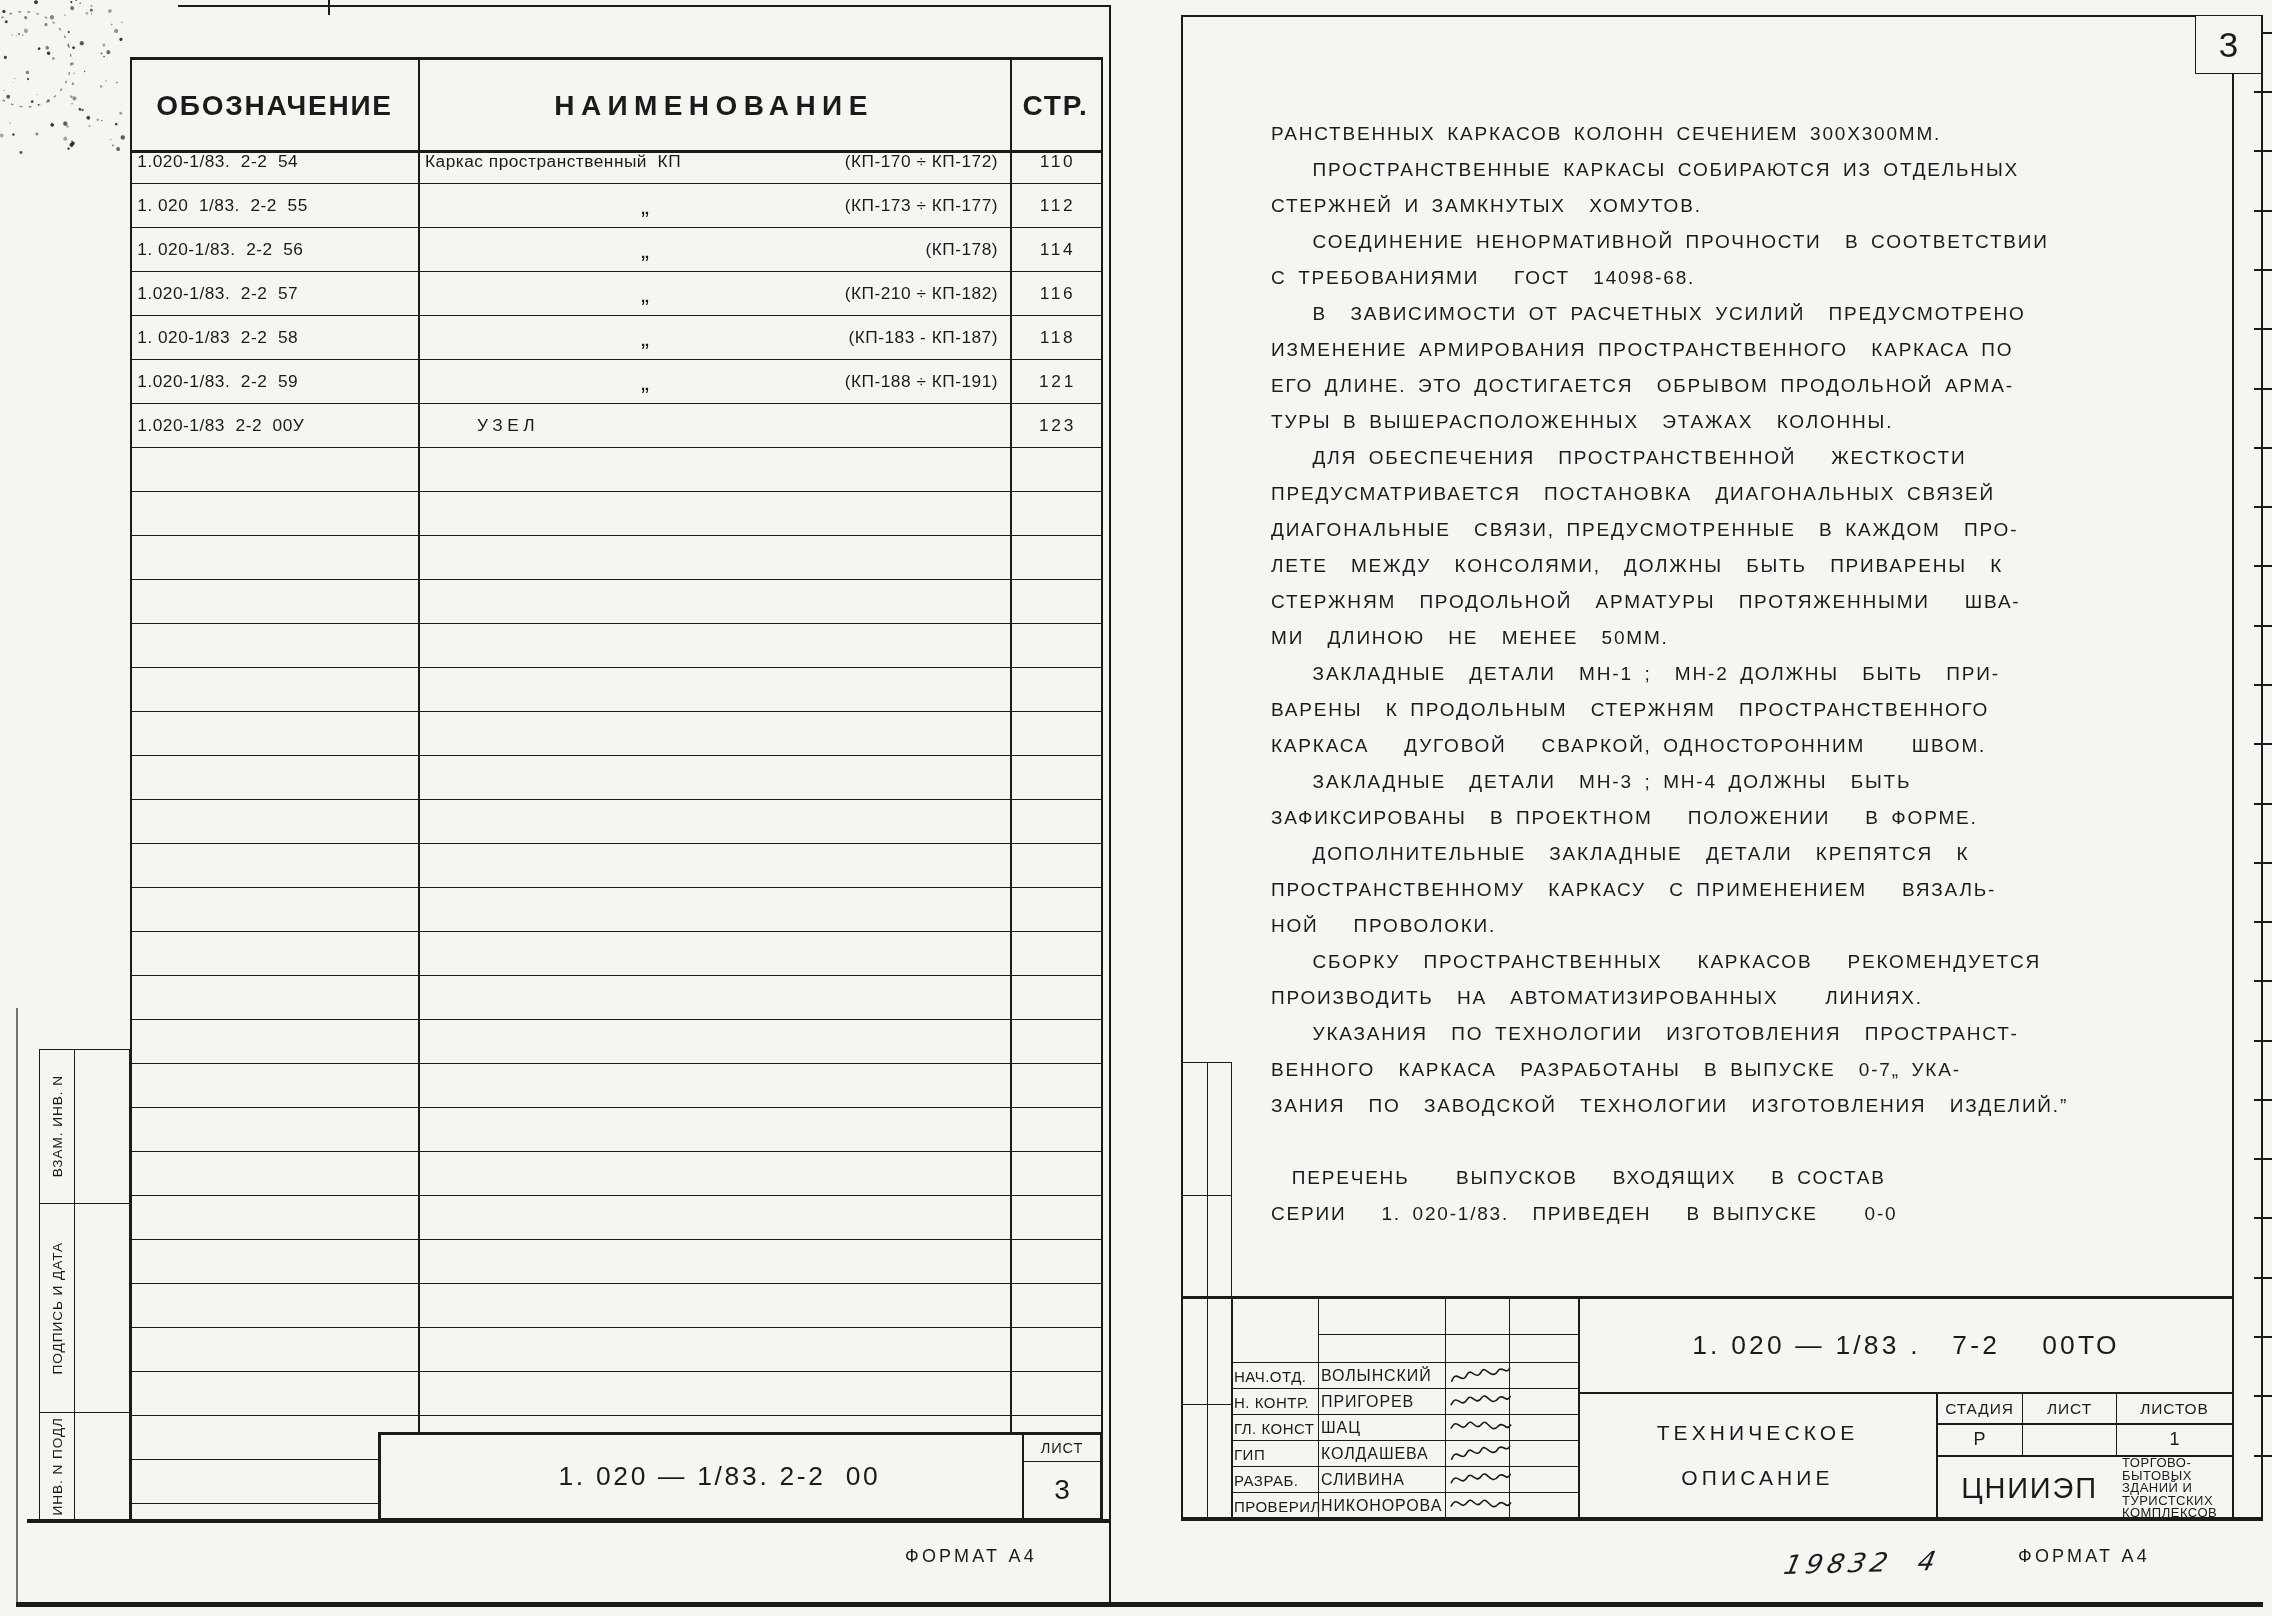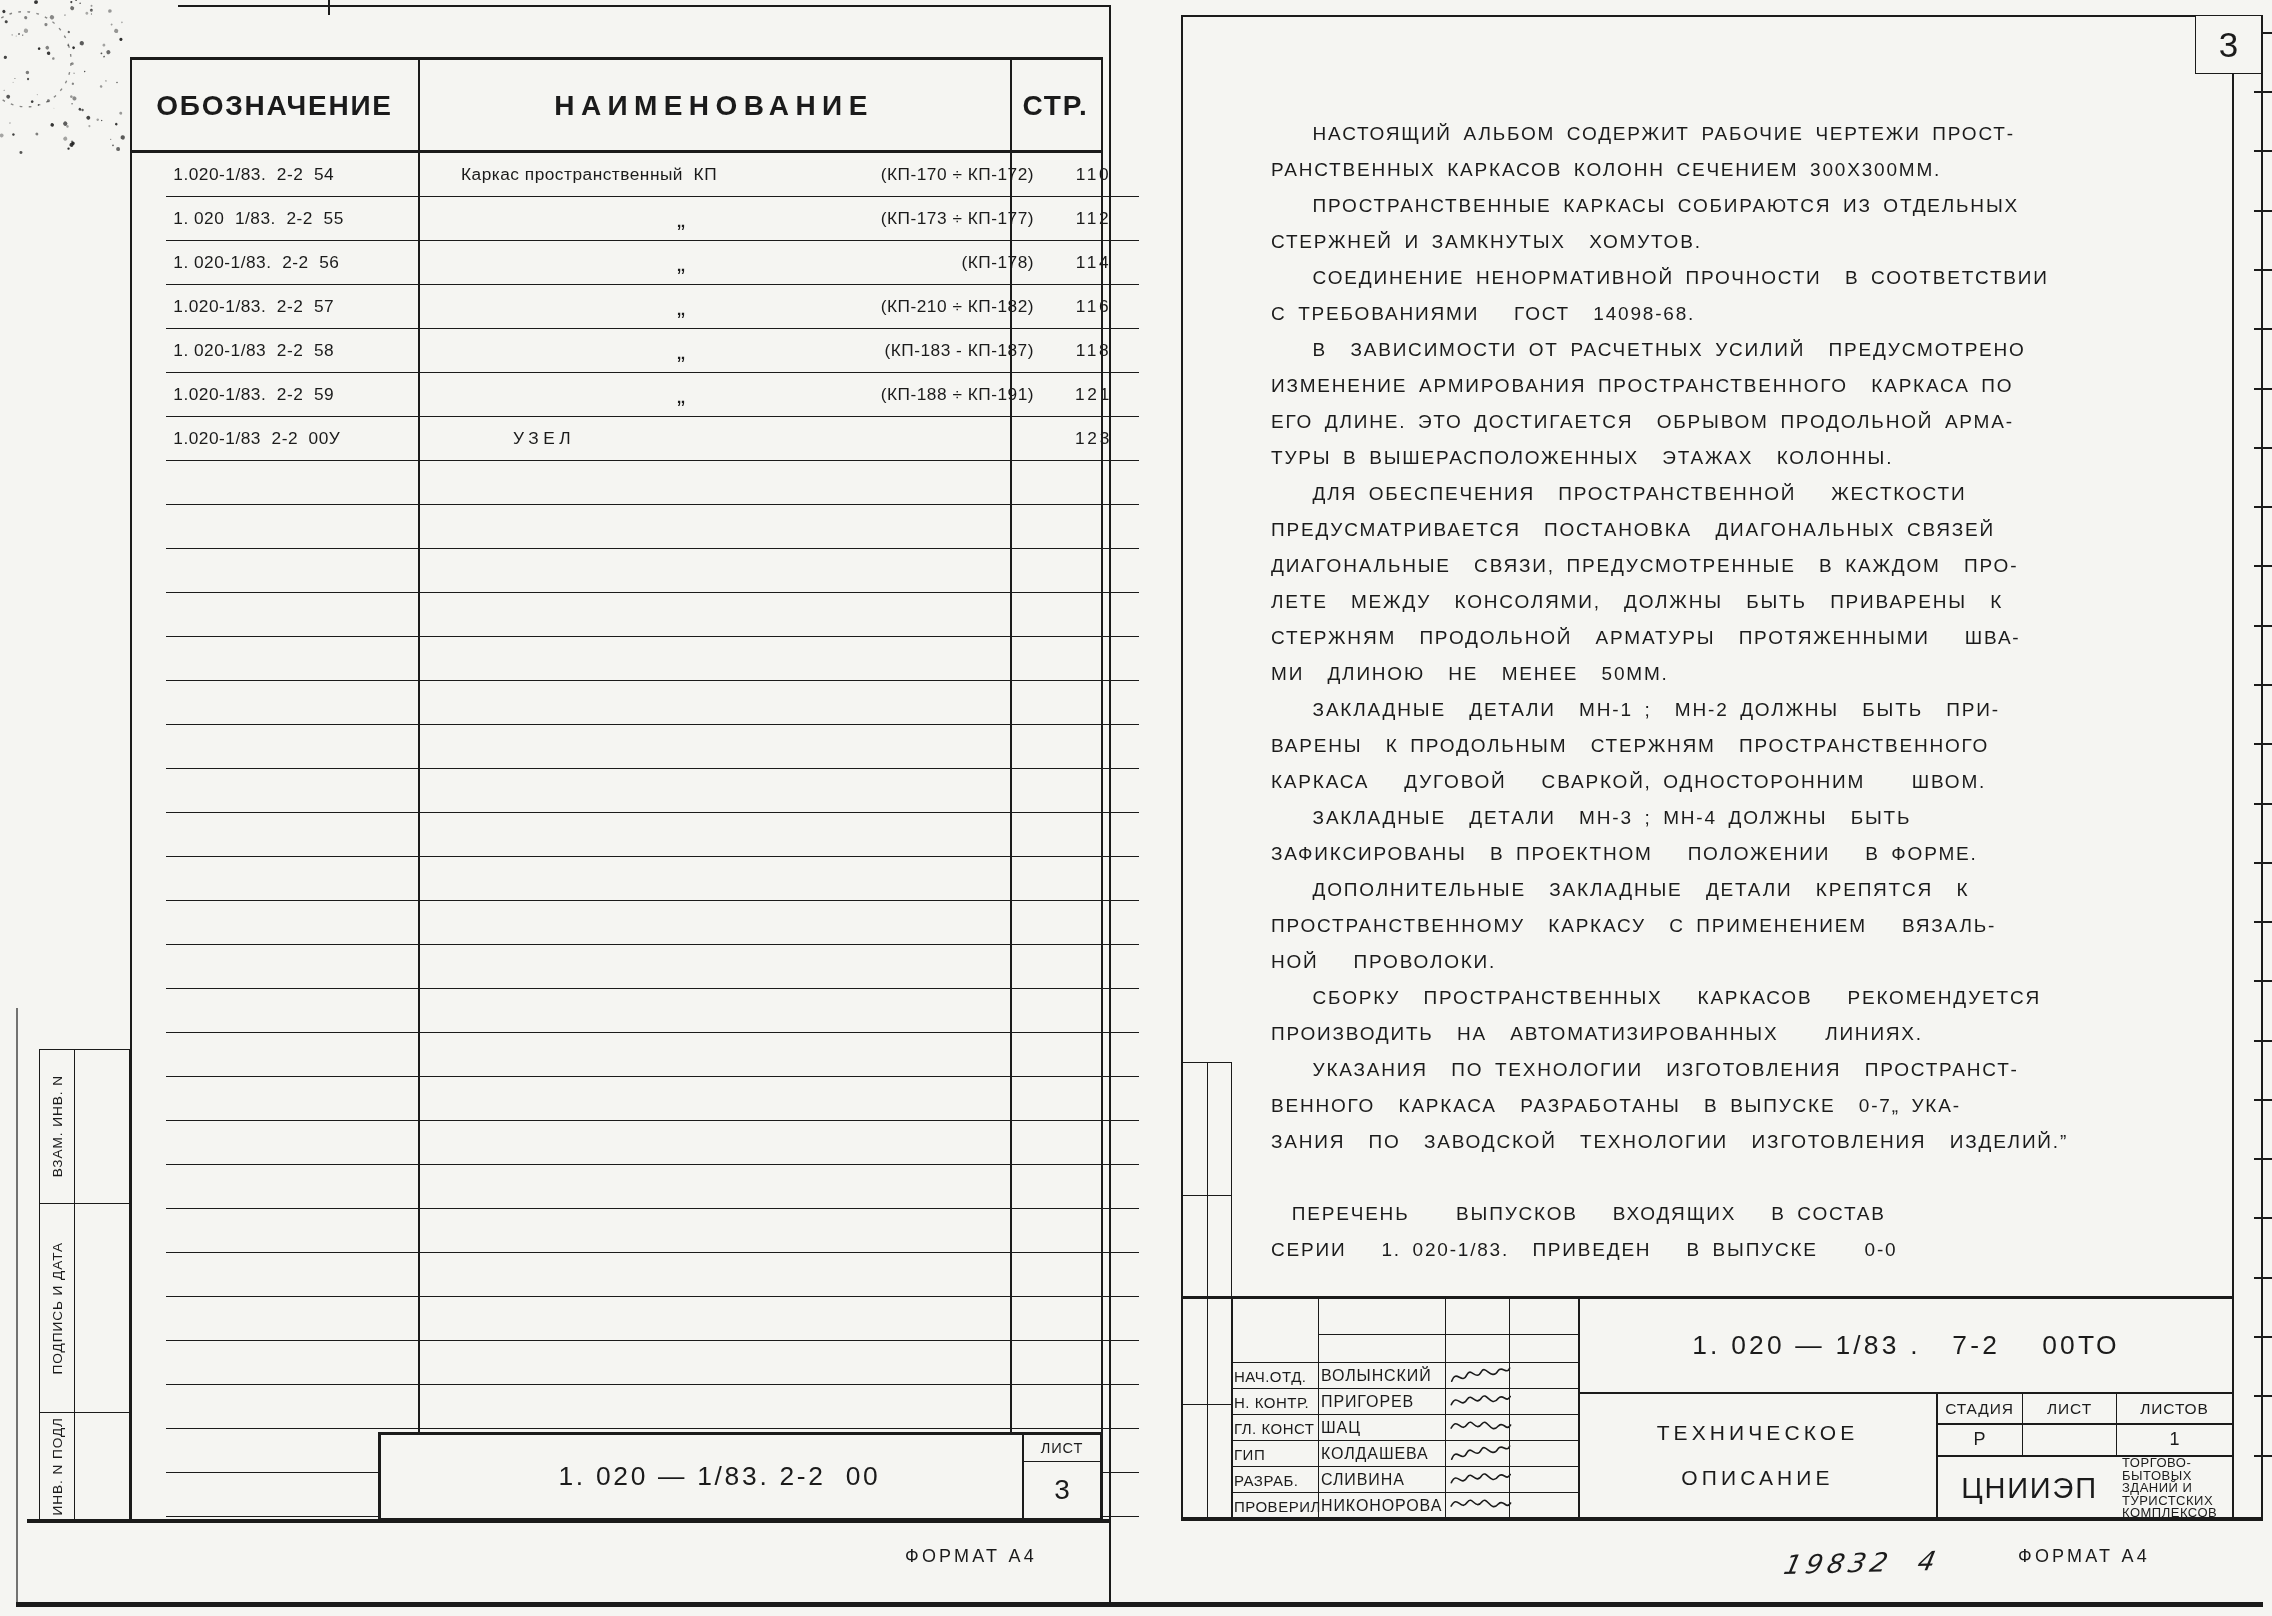--- a/index.html
+++ b/index.html
@@ -8,21 +8,21 @@
   #sheet{ position:relative; width:2273px; height:1616px; }
   .abs{ position:absolute; }
   .hline{ position:absolute; background:var(--ink); height:1.8px; }
   .vline{ position:absolute; background:var(--ink); width:1.8px; }
   .stencil{ text-transform:uppercase; letter-spacing:1.8px; }
   .ctr{ display:flex; align-items:center; justify-content:center; }
 
   
   #lt-header{ left:130px; top:59px; width:973px; height:93px; font-size:28px; font-weight:bold; }
   #lt-header .hc{ position:absolute; top:0; height:100%; display:flex; align-items:center; justify-content:center; }
-  #lt-rows{ left:130px; top:153px; width:973px;padding-left:36px; }
+  #lt-rows{ left:130px; top:140px; width:973px; }
   .t-row{ box-sizing:border-box; height:44px; border-bottom:1.8px solid var(--ink); position:relative; font-size:17.3px; letter-spacing:0.5px; }
   .t-row .c1{ position:absolute; left:7.3px; top:0; height:100%; display:flex; align-items:center; white-space:pre; }
   .t-row .nm{ position:absolute; left:296px; top:0; height:100%; display:flex; align-items:center; white-space:pre;}
   .t-row .nm.first{ left:295px; }
   .t-row .dt{ position:absolute; left:511px; top:0; height:100%; display:flex; align-items:center; font-size:24px; }
   .t-row .uz{ position:absolute; left:347px; top:0; height:100%; display:flex; align-items:center; letter-spacing:4.6px;}
   .t-row .rg{ position:absolute; right:105px; top:0; height:100%; display:flex; align-items:center; white-space:pre; }
   .t-row .c3{ position:absolute; right:0; width:91px; top:0; height:100%; display:flex; align-items:center; justify-content:center; letter-spacing:2.7px;}
 
   
@@ -287,21 +287,20 @@
     <span>3</span>
   </div>
 
   <div class="vline" style="left:1207px; top:1062px; height:456px; width:1.4px;"></div>
   <div class="vline" style="left:1231px; top:1062px; height:456px; width:1.4px;"></div>
   <div class="hline" style="left:1182px; top:1062px; width:50px; height:1.4px;"></div>
   <div class="hline" style="left:1182px; top:1195px; width:50px; height:1.4px;"></div>
   <div class="hline" style="left:1182px; top:1404px; width:50px; height:1.4px;"></div>
 
   <div id="rt-text" class="abs">
-      <div class="rt-line">  Настоящий альбом содержит рабочие чертежи прост-</div>
       <div class="rt-line">ранственных каркасов колонн сечением 300х300мм.</div>
       <div class="rt-line">  Пространственные каркасы собираются из отдельных</div>
       <div class="rt-line">стержней и замкнутых  хомутов.</div>
       <div class="rt-line">  Соединение ненормативной прочности  в соответствии</div>
       <div class="rt-line">с требованиями   ГОСТ  14098-68.</div>
       <div class="rt-line">  В  зависимости от расчетных усилий  предусмотрено</div>
       <div class="rt-line">изменение армирования пространственного  каркаса по</div>
       <div class="rt-line">его длине. Это достигается  обрывом продольной арма-</div>
       <div class="rt-line">туры в вышерасположенных  этажах  колонны.</div>
       <div class="rt-line">  Для обеспечения  пространственной   жесткости</div>

